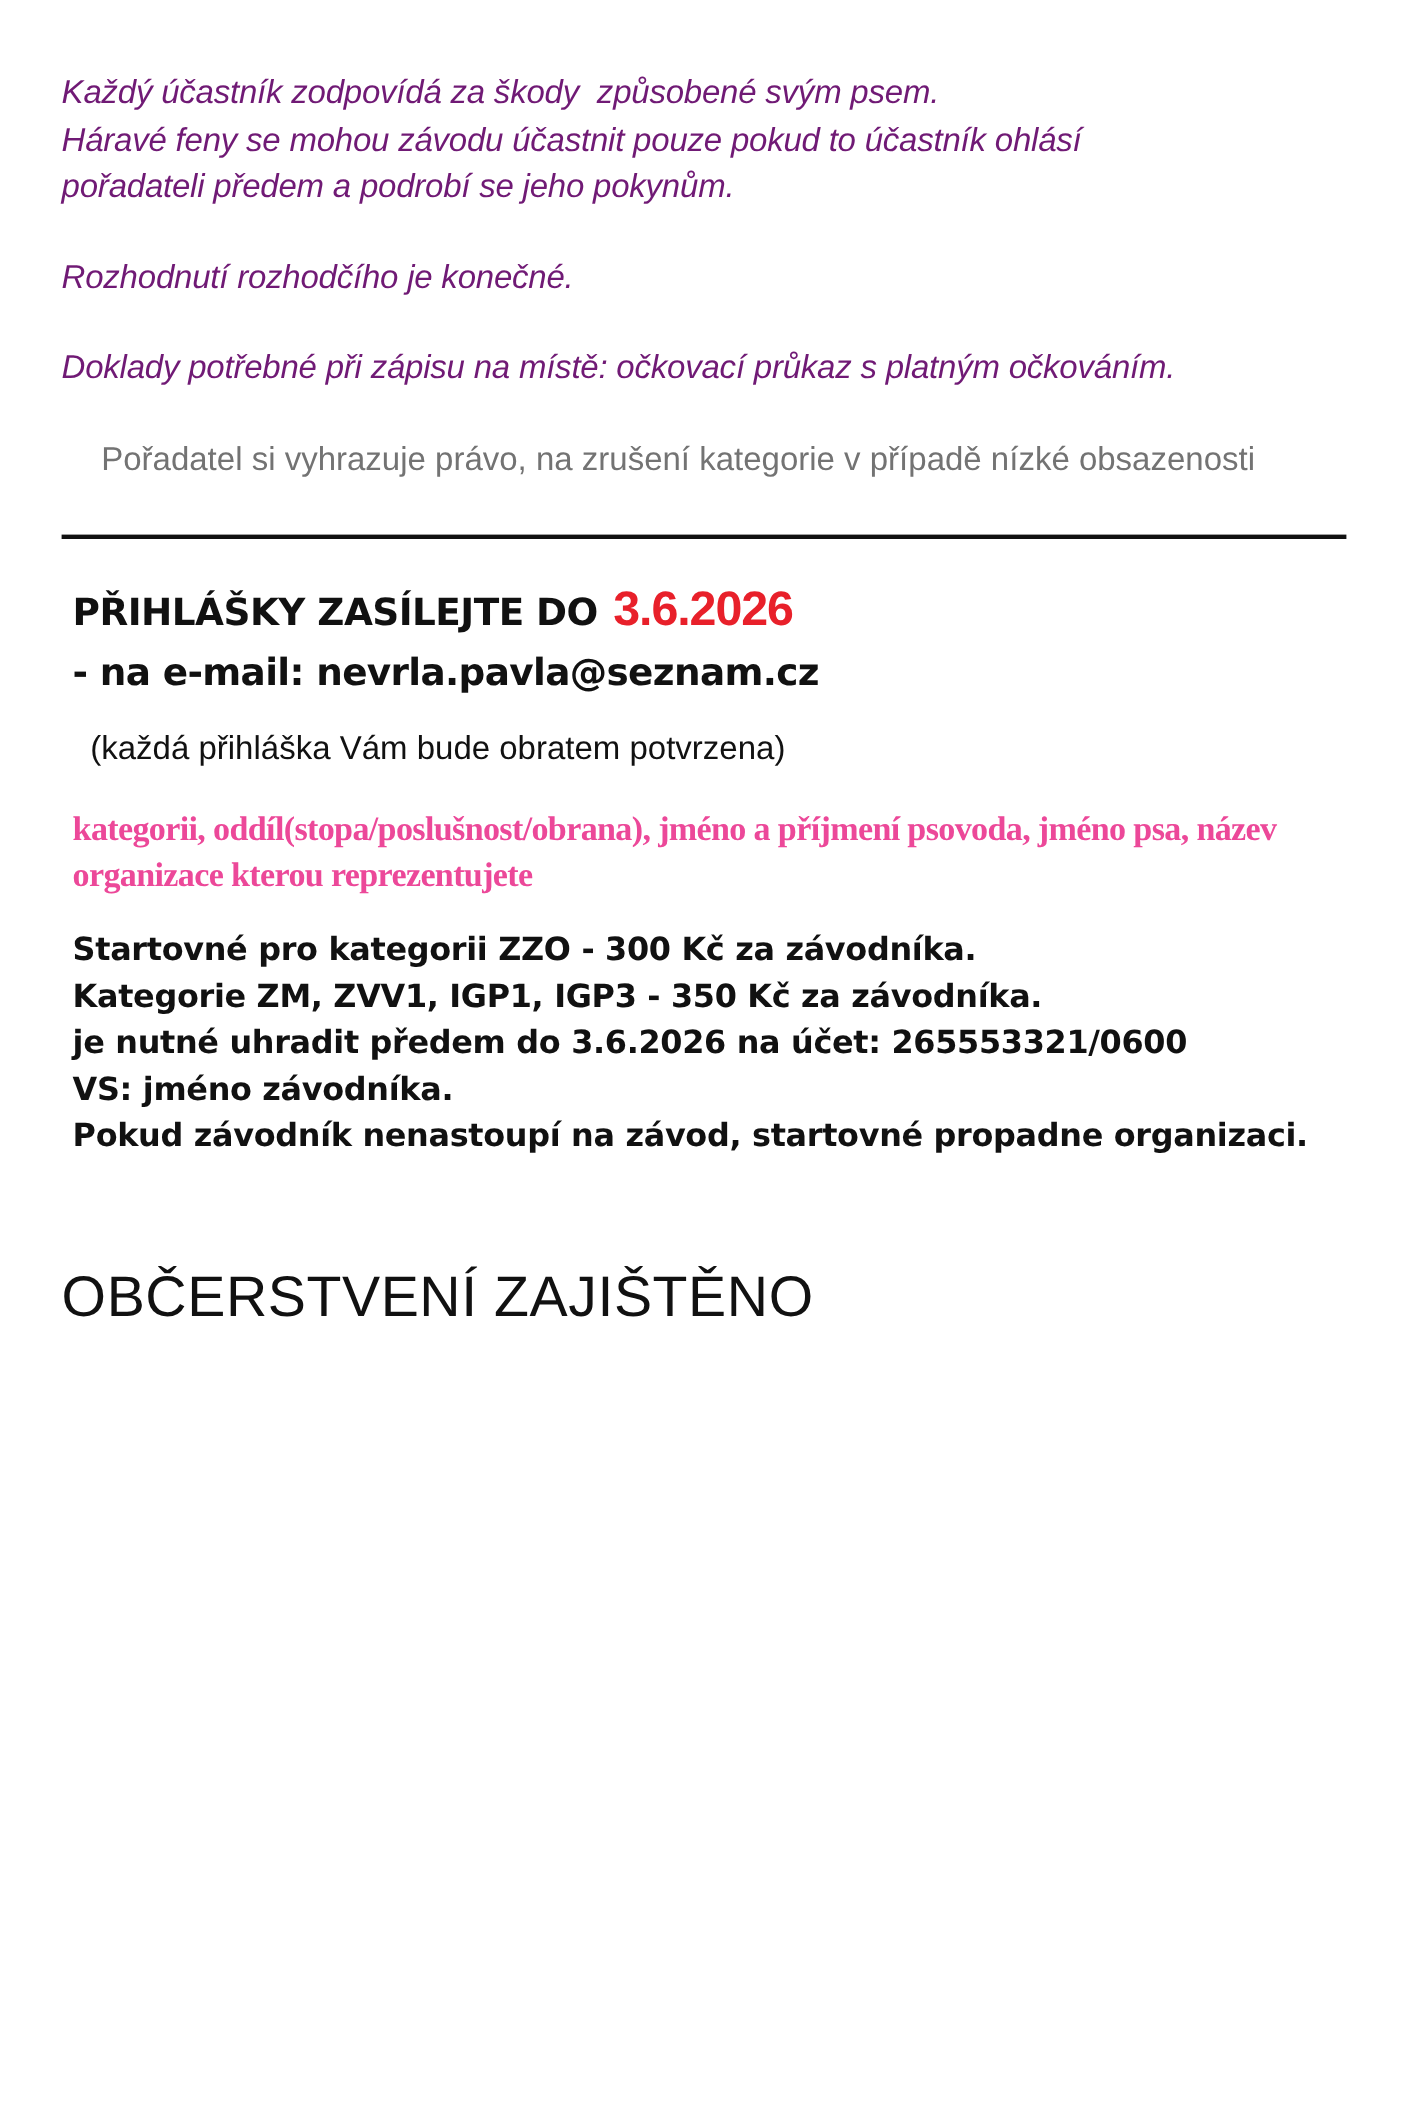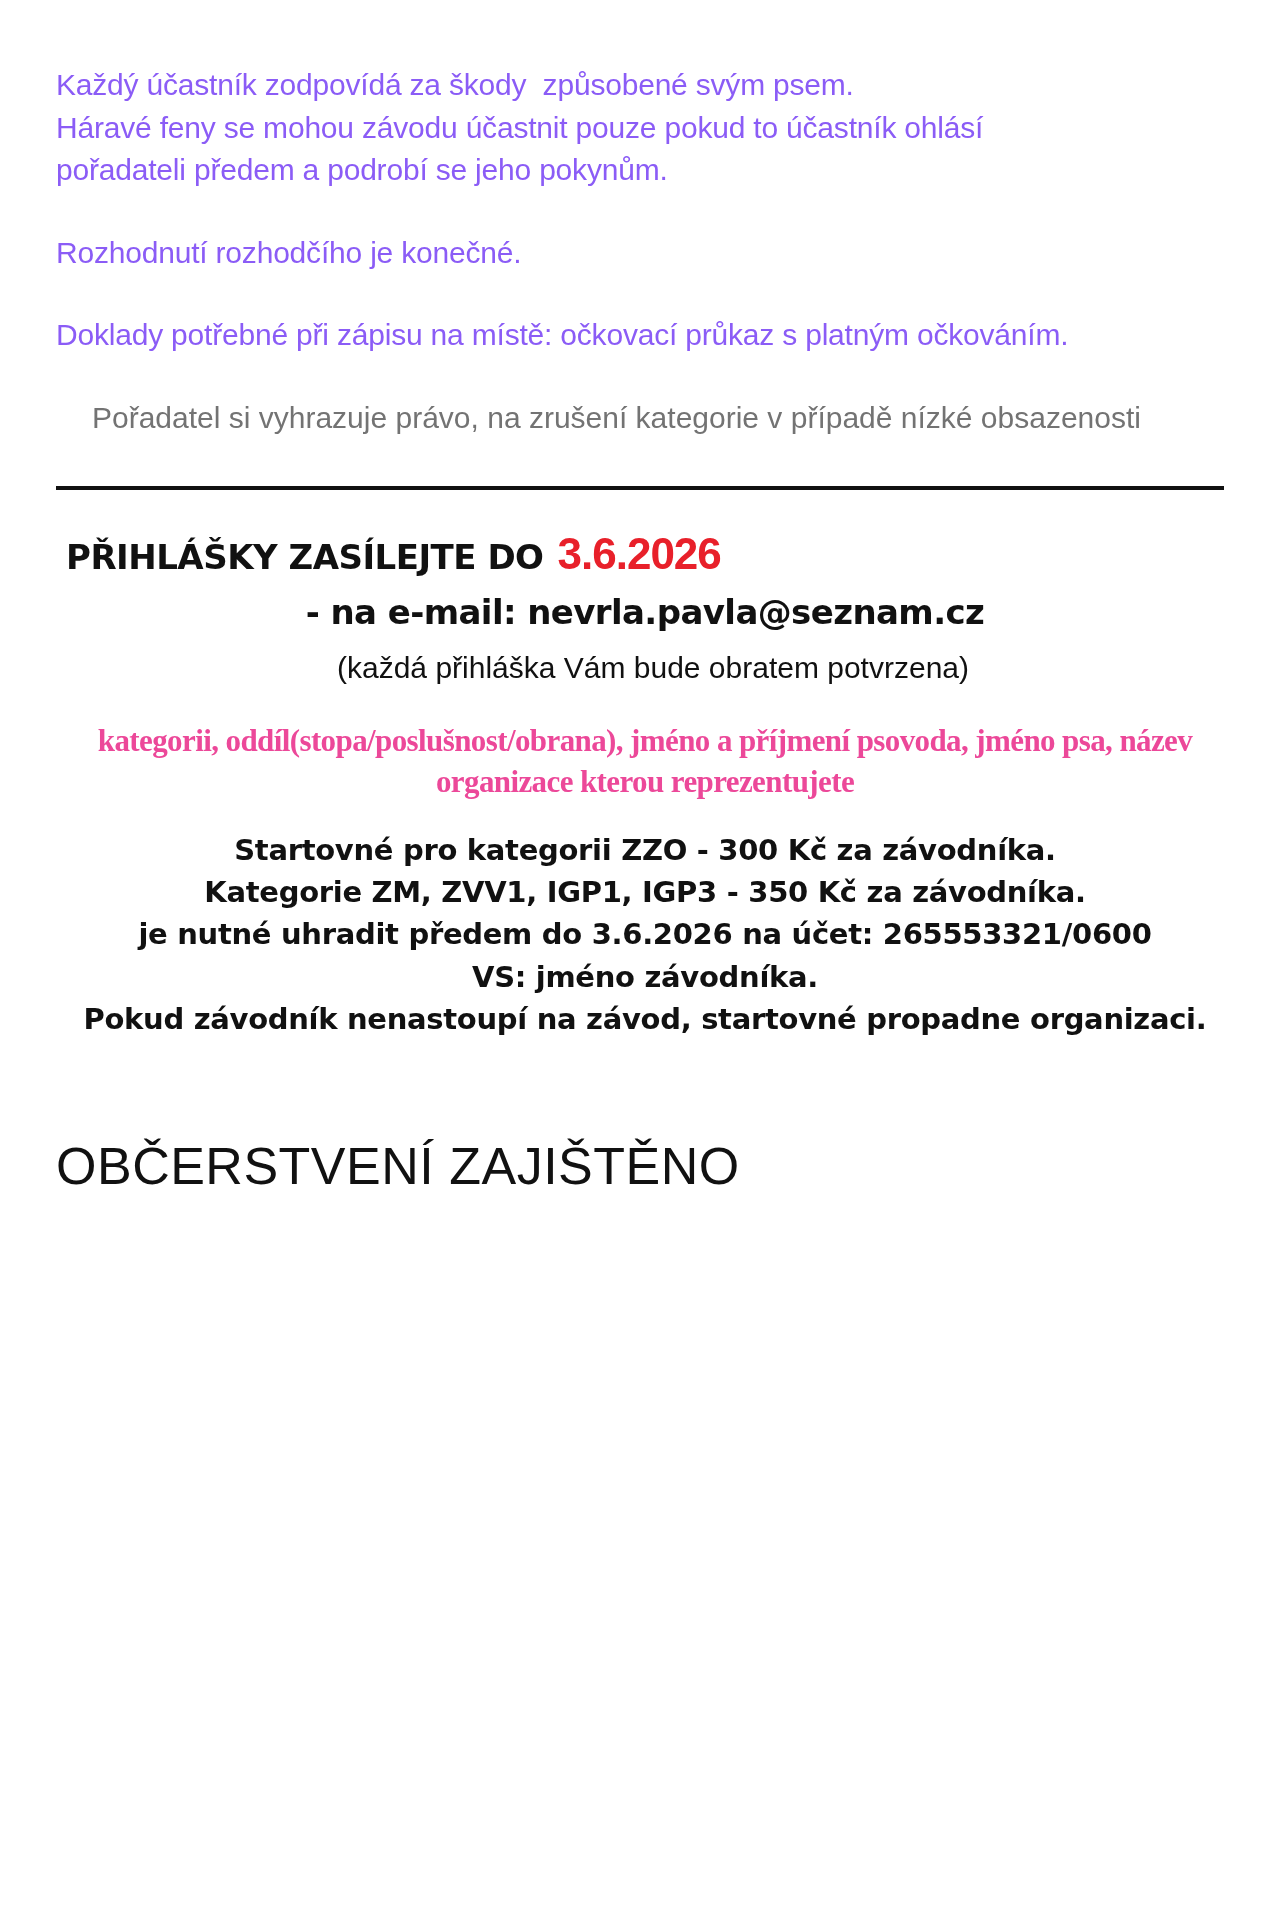--- a/index.html
+++ b/index.html
@@ -24,22 +24,23 @@
 
   
   .rules-block {
     margin-top: 16px;
   }
   .rules-line {
     font-family: "Liberation Sans", sans-serif;
     font-size: 30px;
     line-height: 1.42;
     letter-spacing: -0.2px;
-    color: #8b5cf6;
+    color: #701a75;
     white-space: pre-wrap;
+    font-style: italic;
   }
   .rules-gap {
     height: 40px;
   }
   .rules-center {
     font-family: "Liberation Sans", sans-serif;
     font-size: 30px;
     line-height: 1.42;
     color: #737373;
     padding: 0 36px;
@@ -49,21 +50,20 @@
   .divider {
     border: none;
     border-top: 4px solid #111111;
     margin: 46px 0 40px 0;
     width: 100%;
   }
 
   
   .section {
     padding-left: 10px;
-    text-align: center;
   }
   .apps-heading {
     font-family: "DejaVu Sans", sans-serif;
     font-weight: 700;
     font-size: 34px;
     letter-spacing: -0.5px;
     color: #111111;
     display: flex;
     align-items: baseline;
     gap: 14px;
@@ -79,21 +79,21 @@
   .apps-email {
     margin-top: 14px;
     font-family: "DejaVu Sans", sans-serif;
     font-weight: 700;
     font-size: 34px;
     letter-spacing: -0.6px;
     color: #111111;
     line-height: 1.2;
   }
   .apps-note {
-    margin-top: 15px;
+    margin-top: 28px;
     padding-left: 16px;
     font-family: "Liberation Sans", sans-serif;
     font-size: 30px;
     color: #111111;
     line-height: 1.3;
   }
 
   .form-heading {
     margin-top: 48px;
     font-family: "DejaVu Sans", sans-serif;

